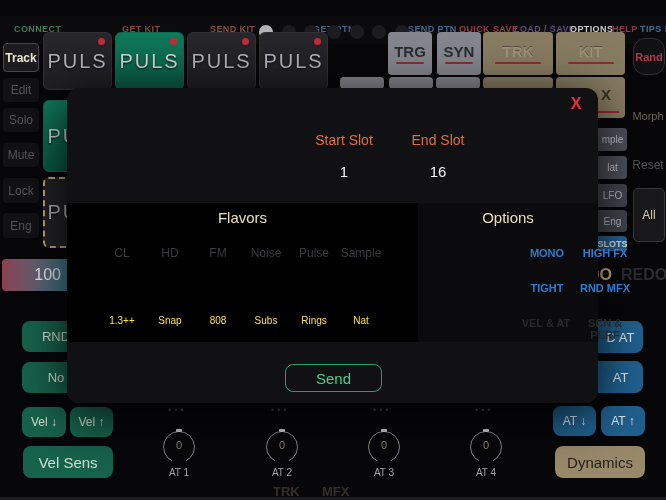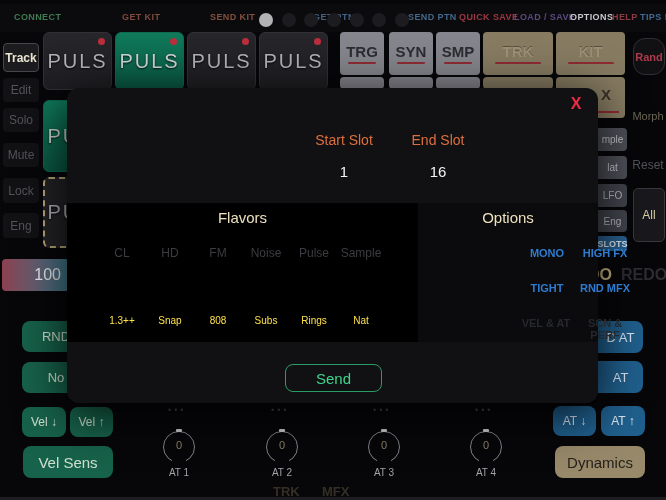--- a/index.html
+++ b/index.html
@@ -6,41 +6,41 @@
   html,body { background:#000; }
   #screen {
     position:relative; width:666px; height:500px; overflow:hidden;
     background:#07070a; font-family:"Liberation Sans", sans-serif;
     -webkit-font-smoothing:antialiased;
   }
   .abs { position:absolute; }
   .ctr { display:flex; align-items:center; justify-content:center; }
 
   
-  #topbar { left:0; top:4px; width:666px; height:28px; background:#0b0b0d; }
+  #topbar { left:0; top:16px; width:666px; height:28px; background:#0b0b0d; }
   .tb-item { top:8px; font-size:9px; font-weight:bold; letter-spacing:.4px; white-space:nowrap; }
   .dot { top:9px; width:14px; height:14px; border-radius:50%; background:#1c1c20; }
   .dot.active { background:#b3b3b5; }
 
   
   .sbtn { left:3px; width:36px; border-radius:4px; background:#121215; color:#54545a;
           font-size:12px; }
   .sbtn.active { background:#1c1c1e; border:1px solid #47474b; color:#ebe5d3; font-weight:bold; }
 
   
   .pad { width:69px; height:58px; border-radius:6px; background:linear-gradient(#27272b,#1f1f23);
          border:1px solid #303036; color:#b2b2ba; font-size:20px; letter-spacing:2px;
          text-shadow:0 1px 2px rgba(0,0,0,.8); }
   .pad.green { background:linear-gradient(#107a5b,#0a5a43); border-color:#0d6b50; color:#cdd6d2; }
   .pad .reddot { position:absolute; top:5px; right:6px; width:7px; height:7px; border-radius:50%; background:#bb2e3c; }
   .pad.dashed { border:2px dashed #bfa97a; background:#232327; }
 
   
   .graytab { height:43px; border-radius:4px; background:#85858d; color:#2b2b31;
-             font-size:15px; font-weight:bold; flex-direction:column; }
+             font-size:15px; font-weight:bold; flex-direction:column;margin-left:48px; }
   .tantab  { height:43px; border-radius:4px; background:#877c62; color:#9e9177;
              font-size:15px; font-weight:bold; flex-direction:column;
              text-shadow:0 -1px 0 rgba(0,0,0,.35); }
   .tab-underline { margin-top:2px; height:2px; background:#8f2b34; border-radius:1px; }
   .stub { border-radius:4px; }
 
   
   .rc-label { color:#6e6756; font-size:11px; }
   .rc-dim   { color:#53545a; font-size:12px; }
   #all-btn { background:#19191d; border:1px solid #38383d; border-radius:5px; color:#d9cda5; font-size:12px; }

